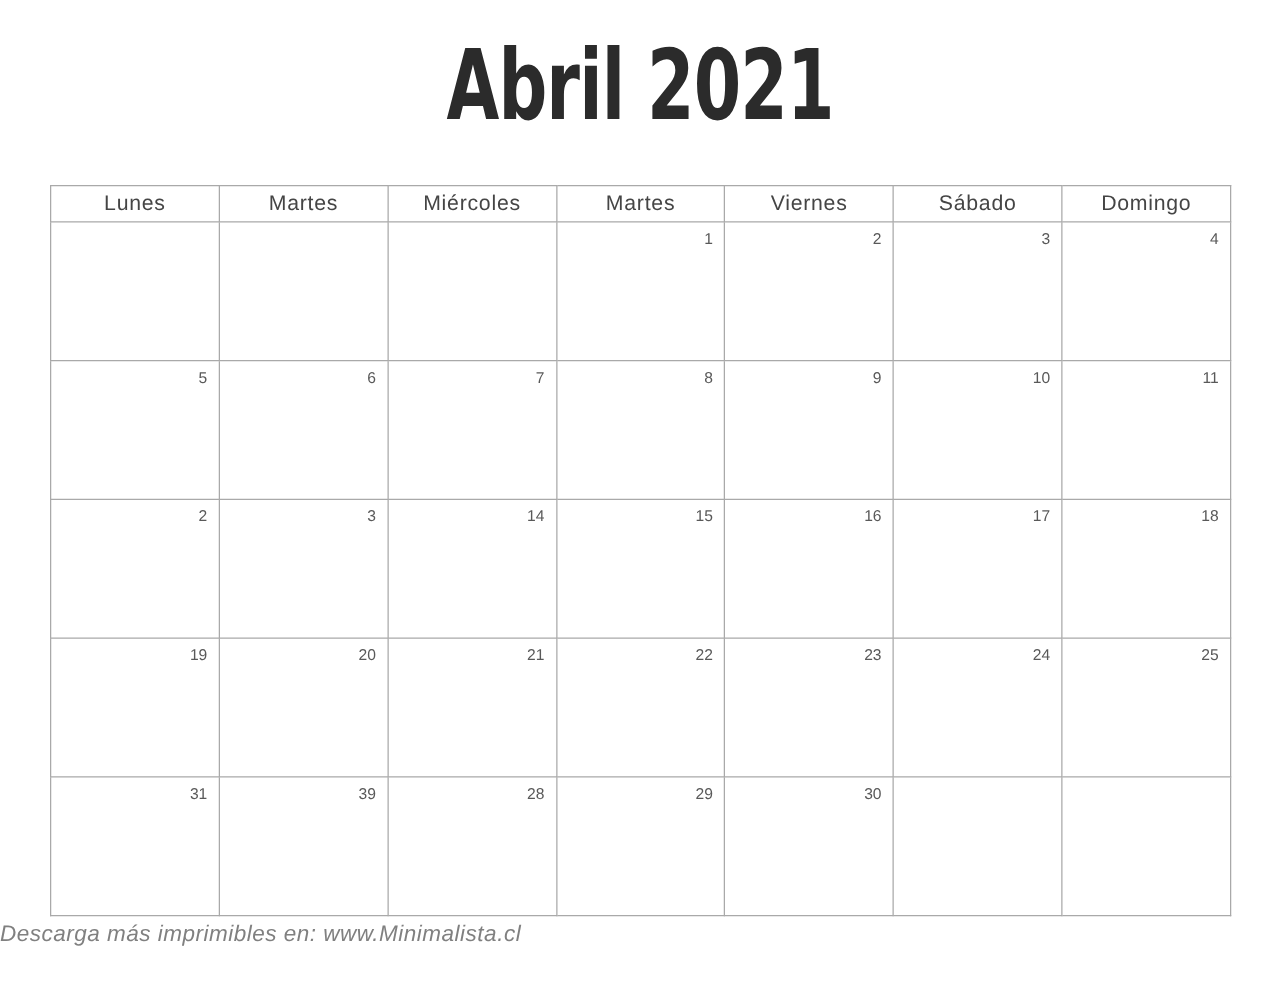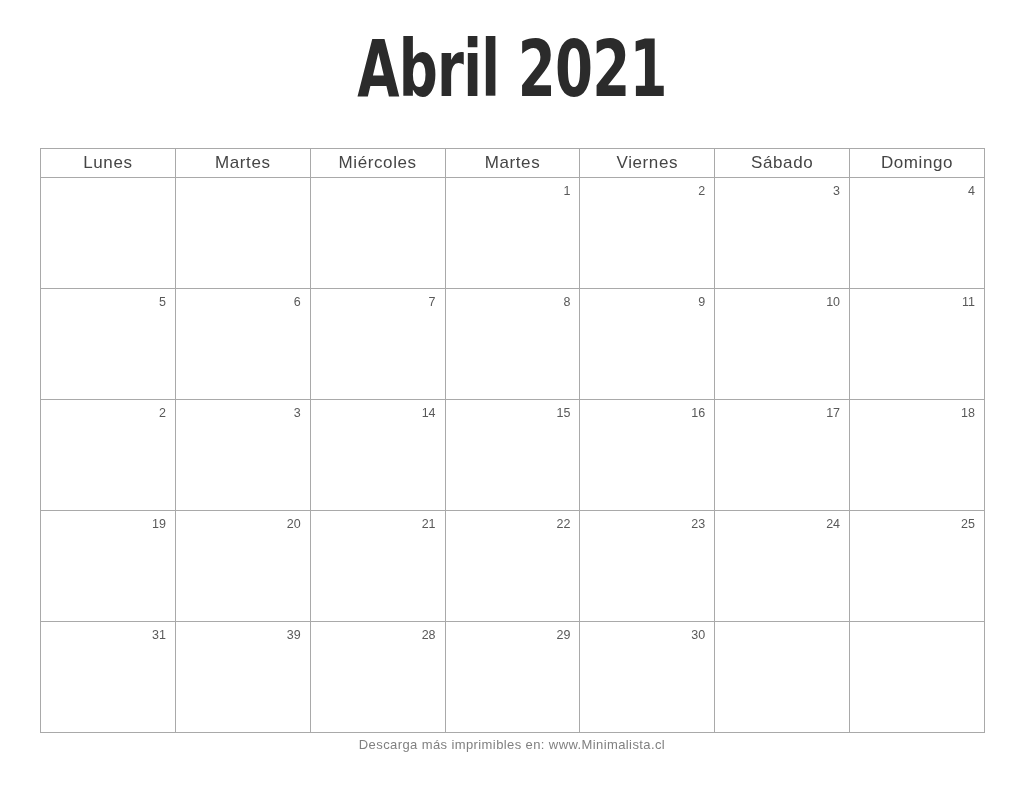--- a/index.html
+++ b/index.html
@@ -41,22 +41,22 @@
   }
   table.calendar td{
     height:111px;
     border:1px solid var(--grid);
     vertical-align:top;text-align:right;
     padding:6px 9px 0 0;
     font-size:12.5px;color:var(--day-number);
   }
   .footer{
     position:absolute;top:737px;left:0;width:1024px;
-    text-align:center;
-    font-size:13px;letter-spacing:0.4px;
+    text-align:left;
+    font-style:italic;font-size:18px;letter-spacing:0.4px;
     color:var(--footer-text);
   }
 </style>
 </head>
 <body>
 
 <div>
   <h1 class="title">Abril 2021</h1>
 
   <table class="calendar">

